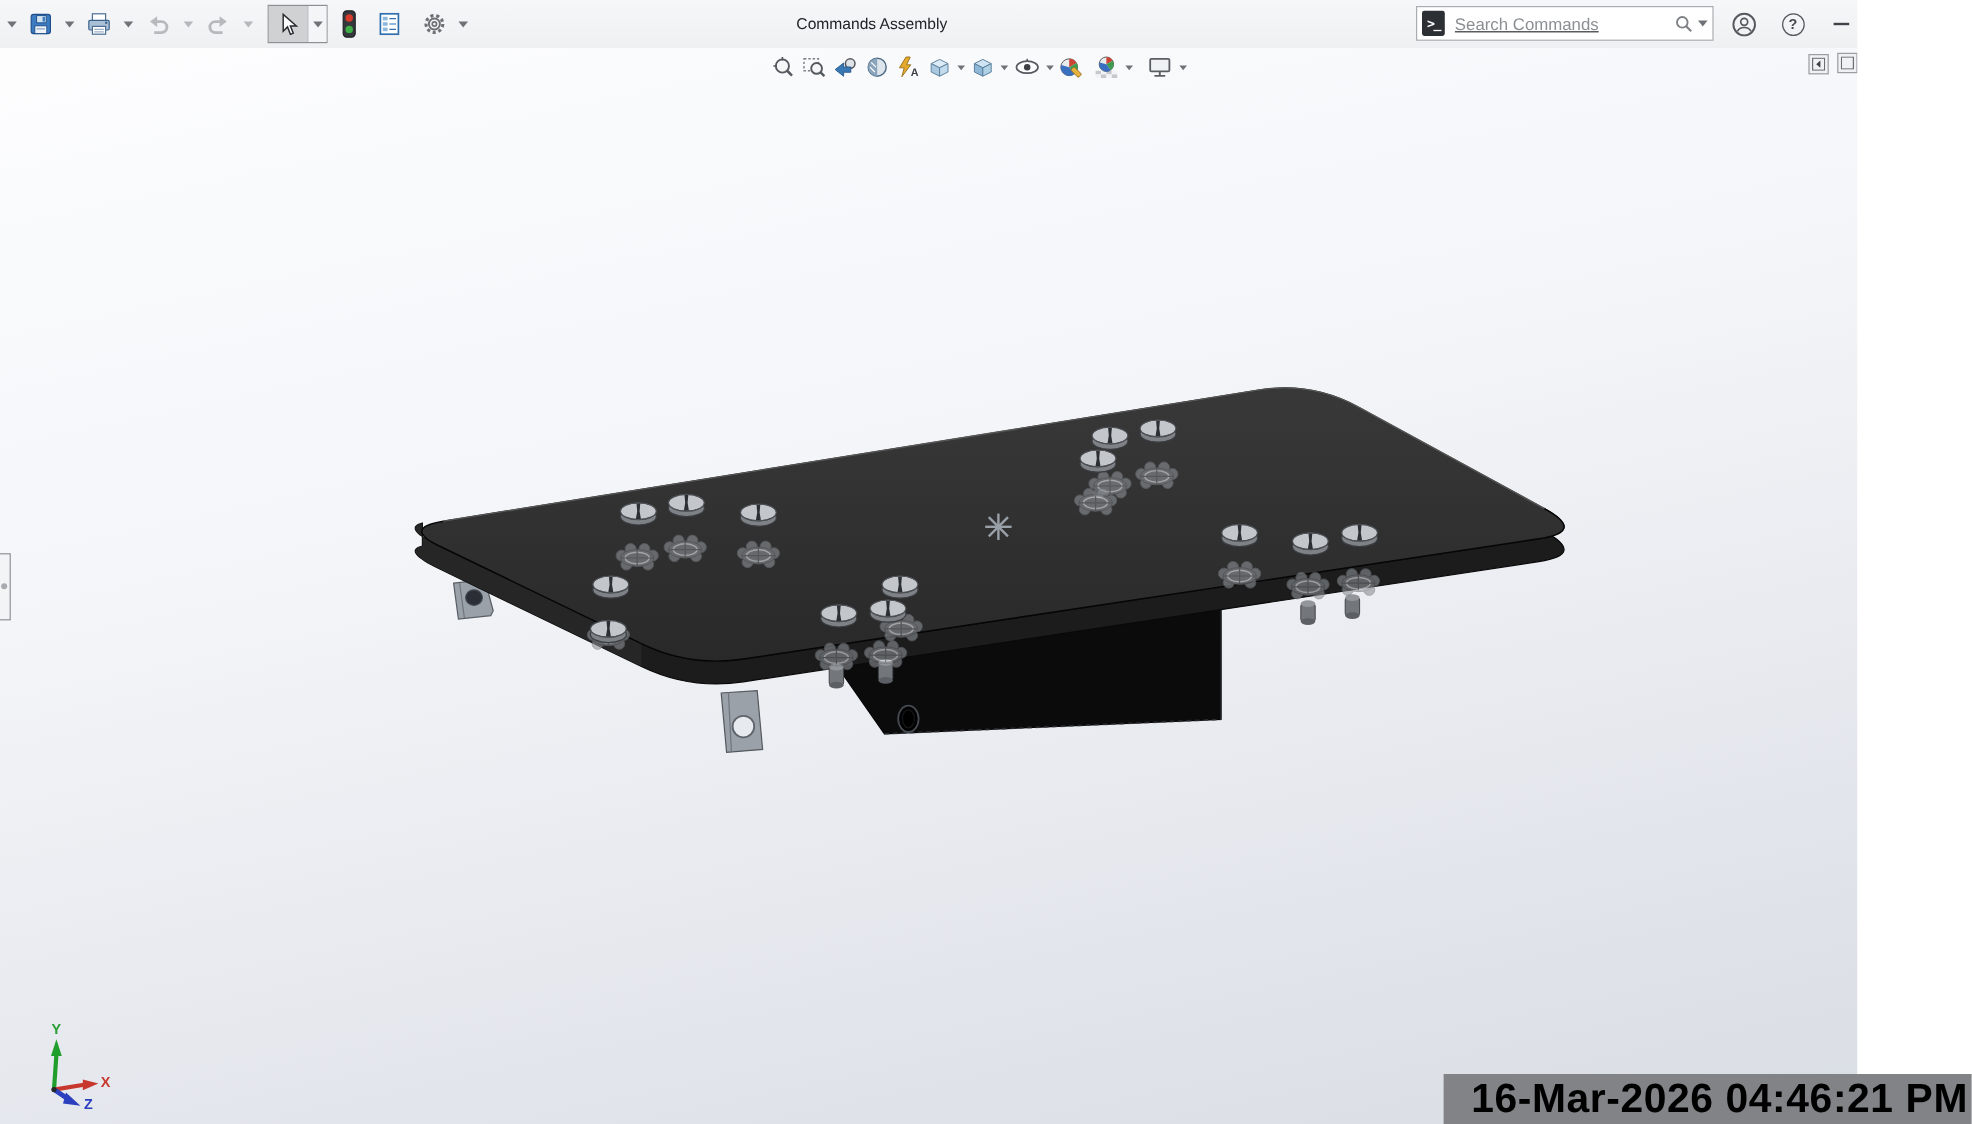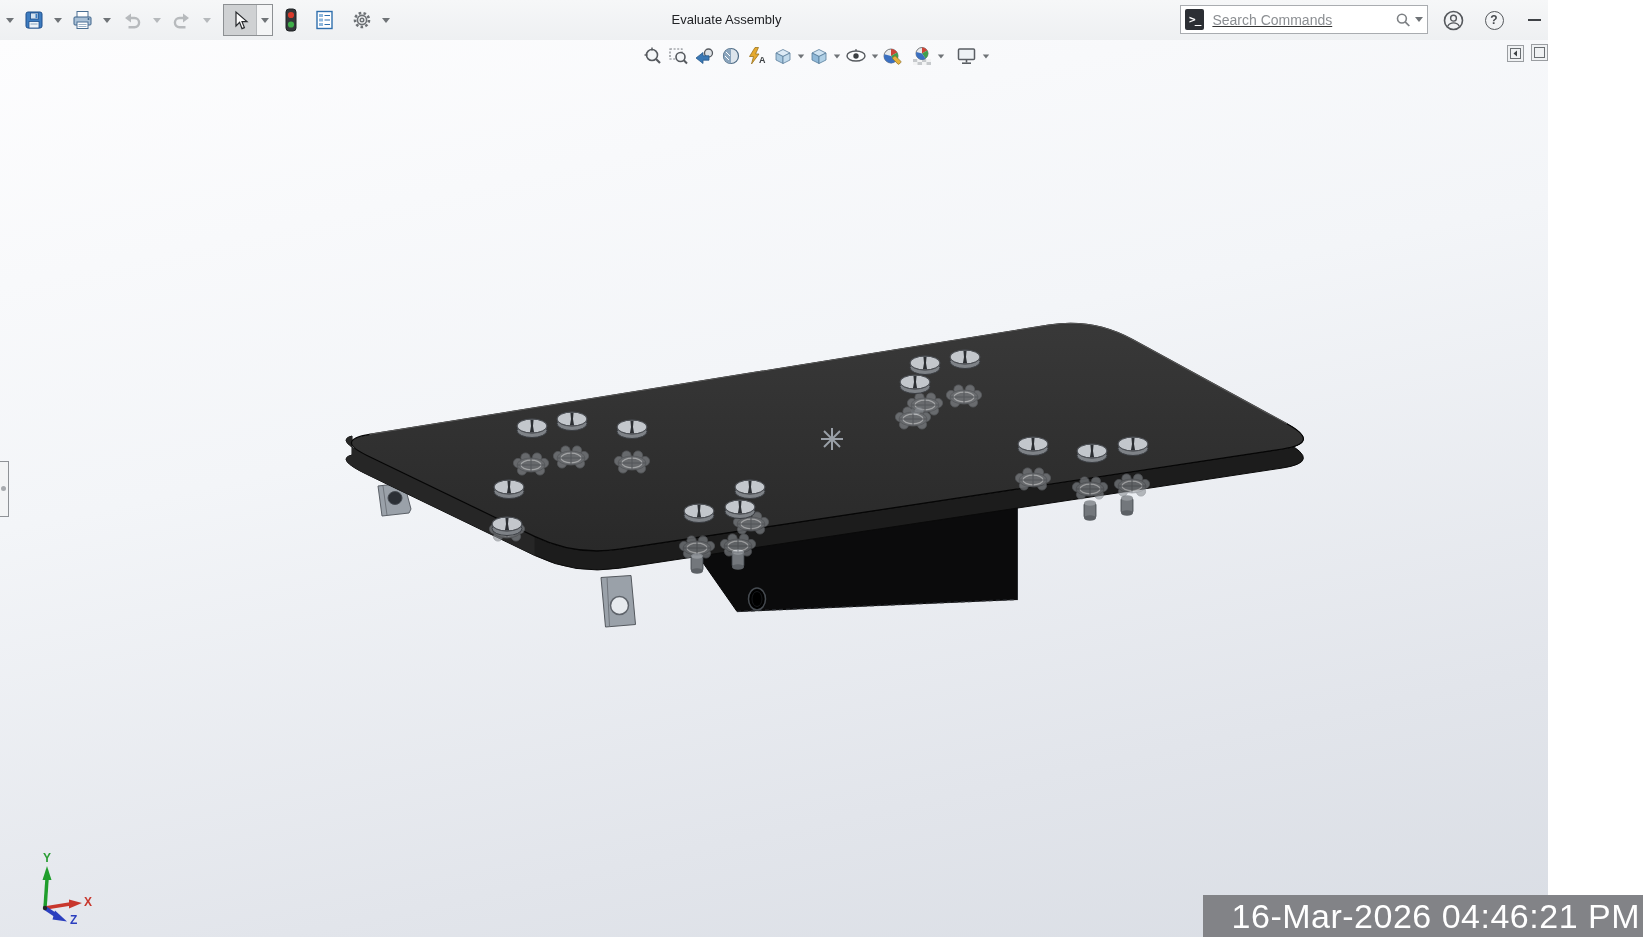--- a/index.html
+++ b/index.html
@@ -45,23 +45,23 @@
   .hud .drop{transform:scale(.8);margin:0 1px;}
   
   .corner-btn{position:absolute;width:17px;height:17px;border:1px solid #9a9da1;background:#eff1f3;
               display:flex;align-items:center;justify-content:center;box-sizing:border-box;}
   
   .edge-tab{position:absolute;left:-2px;top:421px;width:11px;height:56px;background:#f3f4f5;
             border:1px solid #8f9296;box-sizing:border-box;}
   .edge-tab .dot{position:absolute;left:2px;top:24px;width:5px;height:5px;border-radius:50%;background:#a7aaae;}
   
   .white-strip{position:absolute;left:1548px;top:0;width:95px;height:937px;background:#ffffff;}
-  .timestamp{position:absolute;right:0;bottom:0;left:1203px;height:42px;background:#828387;color:#ffffff;
+  .timestamp{position:absolute;right:0;bottom:0;left:1203px;height:42px;background:#828387;color:#000000;
              font-size:34px;display:flex;align-items:center;justify-content:flex-end;
-             padding-right:3px;letter-spacing:.5px;white-space:nowrap;}
+             padding-right:3px;letter-spacing:.5px;white-space:nowrap;font-weight:bold;}
 </style>
 </head>
 <body>
 
 <div class="app-window">
 
   <div class="titlebar">
     <div class="qat">
       <div class="qbtn">
           <span class="drop"></span>
@@ -142,21 +142,21 @@
           <circle cx="11" cy="11" r="7" fill="none" stroke="#6d7175" stroke-width="2.6" stroke-dasharray="2.6 2.3"></circle>
           <circle cx="11" cy="11" r="4.6" fill="none" stroke="#6d7175" stroke-width="1.6"></circle>
           <circle cx="11" cy="11" r="1.8" fill="none" stroke="#6d7175" stroke-width="1.4"></circle>
         </svg>
       </div>
       <div class="qbtn">
           <span class="drop"></span>
         </div>
     </div>
 
-    <div class="title-center">Evaluate Assembly</div>
+    <div class="title-center">Commands Assembly</div>
 
     <div class="searchbox">
       <div class="sw-prompt">&gt;_</div>
       <input type="text" placeholder="Search Commands" style="">
       <svg width="18" height="18" viewBox="0 0 18 18">
         <circle cx="7.5" cy="7.5" r="4.8" fill="none" stroke="#7d8084" stroke-width="1.7"></circle>
         <line x1="11" y1="11" x2="15.5" y2="15.5" stroke="#7d8084" stroke-width="1.9"></line>
       </svg>
       <span class="drop" style="margin-right:4px"></span>
     </div>

